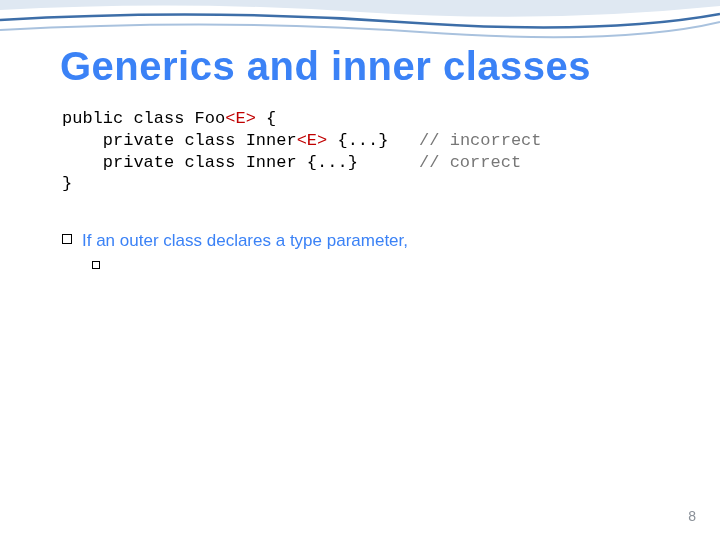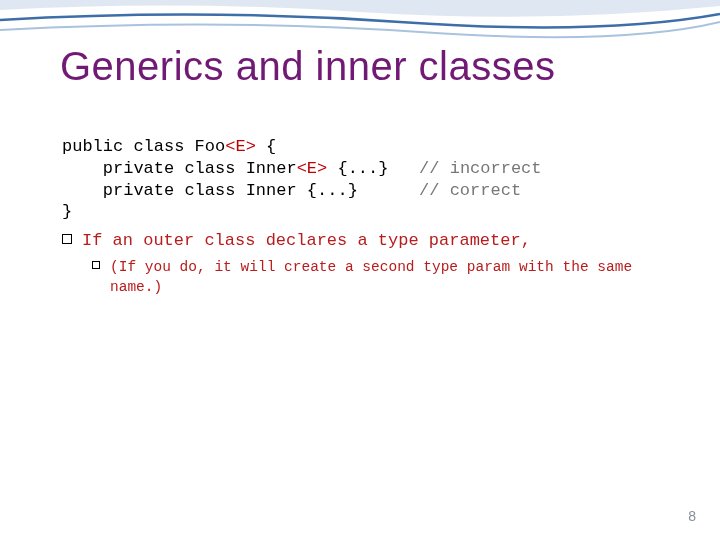--- a/index.html
+++ b/index.html
@@ -13,45 +13,44 @@
     position: absolute;
     top: 0; left: 0; right: 0;
     height: 54px;
     pointer-events: none;
   }
   .title {
     position: absolute;
     top: 44px;
     left: 60px;
     font-size: 40px;
-    font-weight: 400;
-    color: #701a75;
+    font-weight: 700;
+    color: #3b82f6;
     letter-spacing: 0.5px;
   }
   .code-block {
     position: absolute;
-    top: 136px;
+    top: 108px;
     left: 62px;
     font-family: "Courier New", Courier, monospace;
     font-size: 17px;
     line-height: 1.28;
     color: #000;
     white-space: pre;
   }
   .code-block .red { color: #c00000; }
   .code-block .comment { color: #777; }
   .bullets {
     position: absolute;
     top: 230px;
     left: 62px;
     right: 50px;
     font-size: 17px;
-    color: #b91c1c;
+    color: #3b82f6;
     line-height: 1.32;
-    font-family: Liberation Mono, monospace;
   }
   .bullet {
     margin-bottom: 2px;
     padding-left: 20px;
     position: relative;
   }
   .bullet .sq {
     position: absolute;
     left: 0;
     top: 4px;
@@ -101,17 +100,16 @@
 <span><span>    private class Inner {...}      </span><span class="comment">// correct</span></span>
 <span>}</span></div>
 
 <div class="bullets">
   <div class="bullet">
     <span class="sq"></span>
     <span>If an outer class declares a type parameter,</span><br>
   </div>
   <div class="sub-bullet">
     <span class="sq"></span>
-    <span>(If you do, it will create a second type param with the same name.)</span>
   </div>
 </div>
 
 <div class="page-number">8</div>
 
 </body></html>

